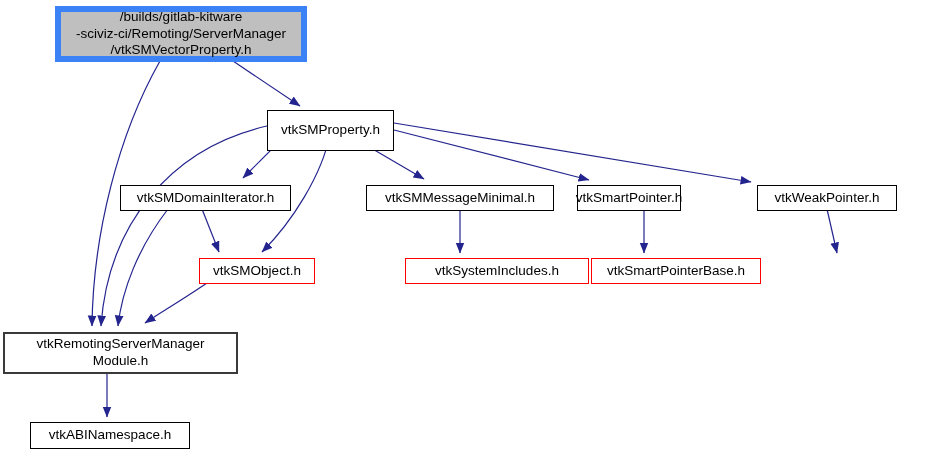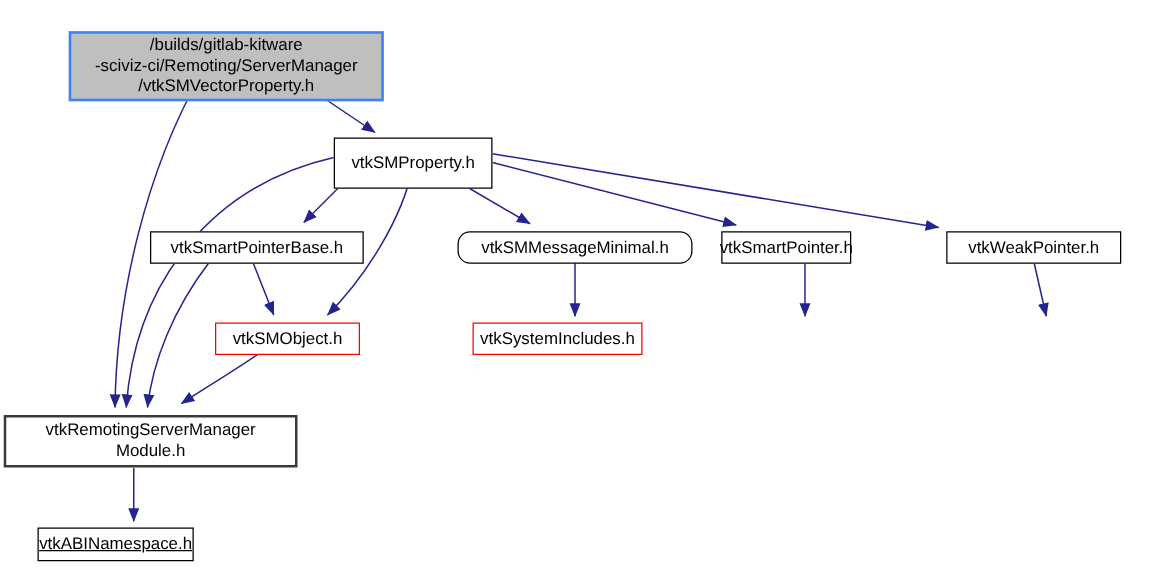--- a/index.html
+++ b/index.html
@@ -40,28 +40,28 @@
     align-items: center;
     justify-content: center;
     text-align: center;
     white-space: pre-line;
     background: var(--node-fill);
     border: 1px solid var(--node-border);
     padding: 0 4px;
   }
   .node.root {
     background: var(--root-fill);
-    border: 2px solid #3b82f6;
-    margin-top: 19px;
+    border: 6px solid #3b82f6;
   }
   .node.bold-border {
     border: 2px solid #3a3a3a;
   }
   .node.truncated {
     border: 1px solid var(--truncated-border);
+    margin-left: 27px;
   }
 </style>
 </head>
 <body>
 
 <div id="graph">
 
   <svg id="edge-layer" viewBox="0 0 933 455" xmlns="http://www.w3.org/2000/svg">
     <defs>
       <marker id="arrow" markerUnits="userSpaceOnUse" markerWidth="12" markerHeight="10" refX="10.5" refY="5" orient="auto">
@@ -85,32 +85,33 @@
     <path class="edge" d="M827,209 L837,253" marker-end="url(#arrow)"></path>
     <path class="edge" d="M107,374 L107,417" marker-end="url(#arrow)"></path>
   </svg>
 
   <div class="node root" style="left:55px; top:6px; width:252px; height:56px;">/builds/gitlab-kitware
 -sciviz-ci/Remoting/ServerManager
 /vtkSMVectorProperty.h</div>
 
   <div class="node" style="left:267px; top:110px; width:127px; height:41px;">vtkSMProperty.h</div>
 
-  <div class="node" style="left:120px; top:185px; width:171px; height:26px;">vtkSmartPointerBase.h</div>
+  <div class="node" style="left:120px; top:185px; width:171px; height:26px;">vtkSMDomainIterator.h</div>
 
-  <div class="node" style="left:366px; top:185px; width:188px; height:26px;border-radius:10px;">vtkSMMessageMinimal.h</div>
+  <div class="node" style="left:366px; top:185px; width:188px; height:26px;">vtkSMMessageMinimal.h</div>
 
   <div class="node" style="left:577px; top:185px; width:104px; height:26px;">vtkSmartPointer.h</div>
 
   <div class="node" style="left:757px; top:185px; width:140px; height:26px;">vtkWeakPointer.h</div>
 
   <div class="node truncated" style="left:172px; top:258px; width:116px; height:26px;">vtkSMObject.h</div>
 
-  <div class="node truncated" style="left:378px; top:258px; width:136px; height:26px;">vtkSystemIncludes.h</div>
+  <div class="node truncated" style="left:378px; top:258px; width:184px; height:26px;">vtkSystemIncludes.h</div>
 
+  <div class="node truncated" style="left:564px; top:258px; width:170px; height:26px;">vtkSmartPointerBase.h</div>
 
 
   <div class="node bold-border" style="left:3px; top:332px; width:235px; height:42px;">vtkRemotingServerManager
 Module.h</div>
 
-  <div class="node" style="left:30px; top:422px; width:125px; height:27px;text-decoration:underline;">vtkABINamespace.h</div>
+  <div class="node" style="left:30px; top:422px; width:160px; height:27px;">vtkABINamespace.h</div>
 
 </div>
 
 </body></html>

